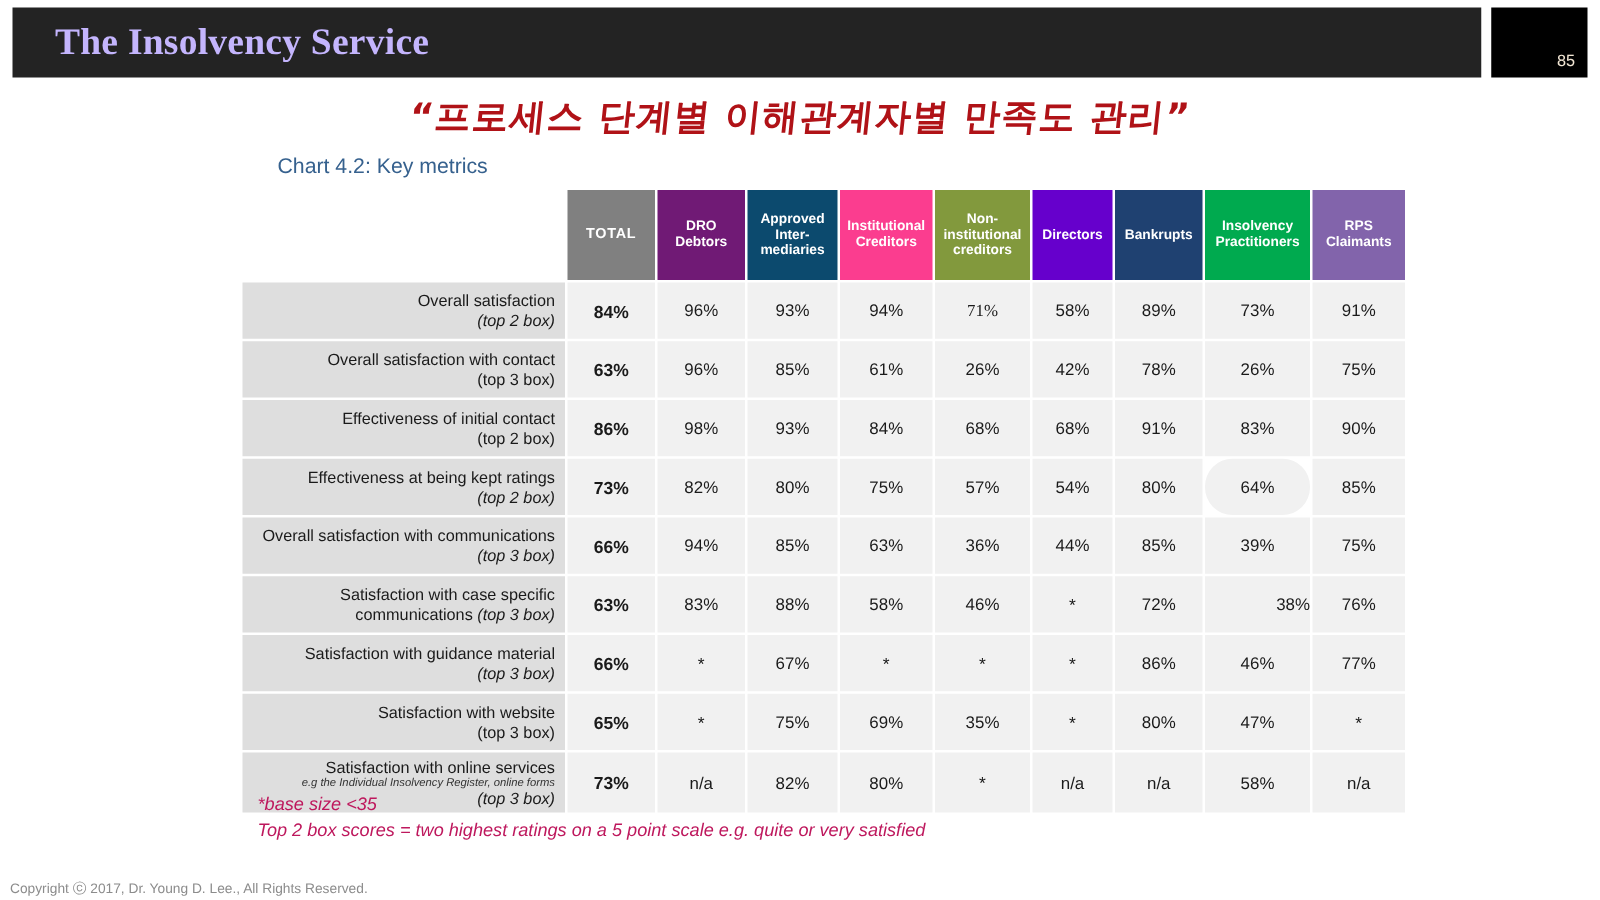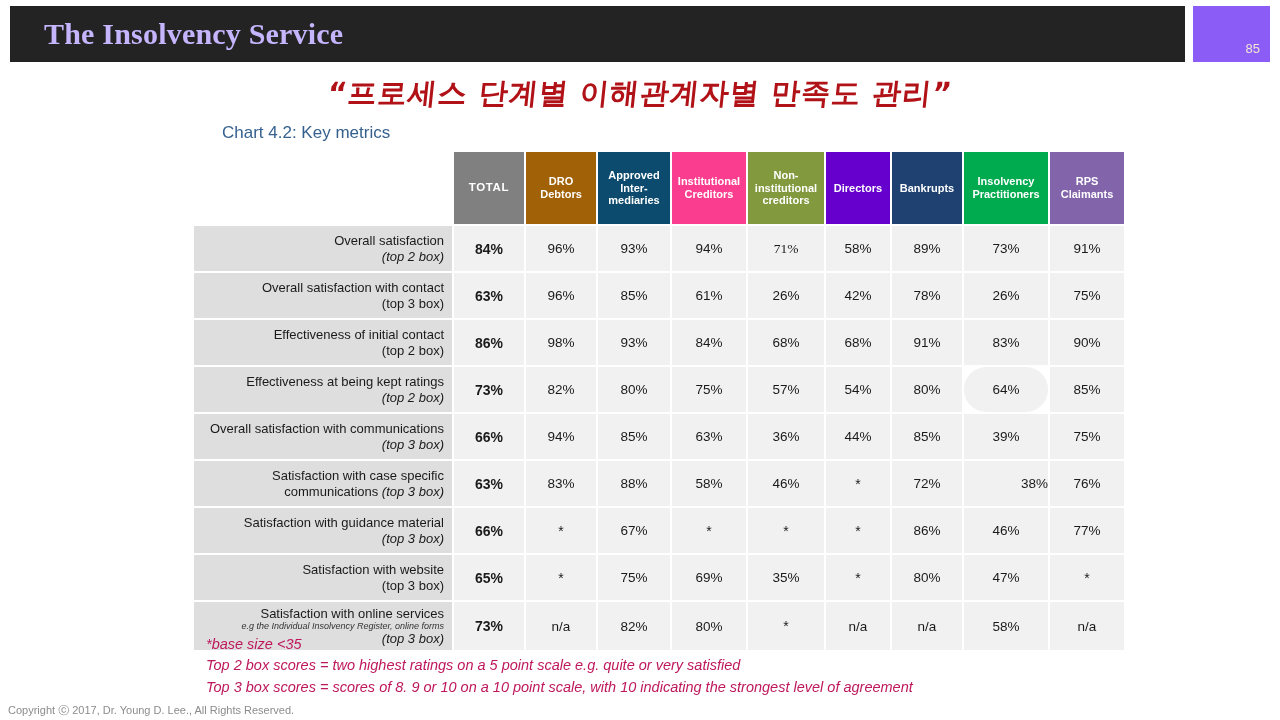--- a/index.html
+++ b/index.html
@@ -30,21 +30,21 @@
     font-weight: bold;
     font-size: 30px;
     letter-spacing: 0.2px;
     padding-left: 34px;
     white-space: nowrap;
   }
   .page-badge {
     position: absolute;
     left: 1193px; top: 6px;
     width: 77px; height: 56px;
-    background: #8b5cf6;
+    background: #000000;
     color: #f2e6d4;
     font-size: 13px;
     display: flex;
     align-items: flex-end;
     justify-content: flex-end;
     padding: 0 10px 6px 12px;
   }
 
   
   .kr-heading {
@@ -185,21 +185,21 @@
 
   <div class="key-metrics-title">KEY METRICS</div>
 
   <table class="tbl">
     <thead>
       <tr>
         <th class="hdr-spacer"></th>
       <th class="colhead total" style="background: rgb(128, 128, 128); width: 70px;">
             <div>TOTAL</div>
           </th>
-          <th class="colhead" style="background: #a16207; width: 70px;">
+          <th class="colhead" style="background: #701a75; width: 70px;">
             <div>DRO</div>
             <div>Debtors</div>
           </th>
           <th class="colhead" style="background: #0c4a6e; width: 72px;">
             <div>Approved</div>
             <div>Inter-</div>
             <div>mediaries</div>
           </th>
           <th class="colhead" style="background: rgb(251, 61, 143); width: 74px;">
             <div>Institutional</div>
@@ -334,18 +334,17 @@
           <td class="cell" style="width: 70px;">n/a</td>
           <td class="cell" style="width: 84px;">58%</td>
           <td class="cell" style="width: 74px;">n/a</td>
         </tr>
       </tbody>
   </table>
 
   <div class="footnotes">
       <div>*base size &lt;35</div>
       <div>Top 2 box scores = two highest ratings on a 5 point scale e.g. quite or very satisfied</div>
-      <div>Top 3 box scores = scores of 8. 9 or 10 on a 10 point scale, with 10 indicating the strongest level of agreement</div>
     </div>
 
   <div class="copyright">Copyright ⓒ 2017, Dr. Young D. Lee., All Rights Reserved.</div>
 
 </div>
 
 </body></html>

